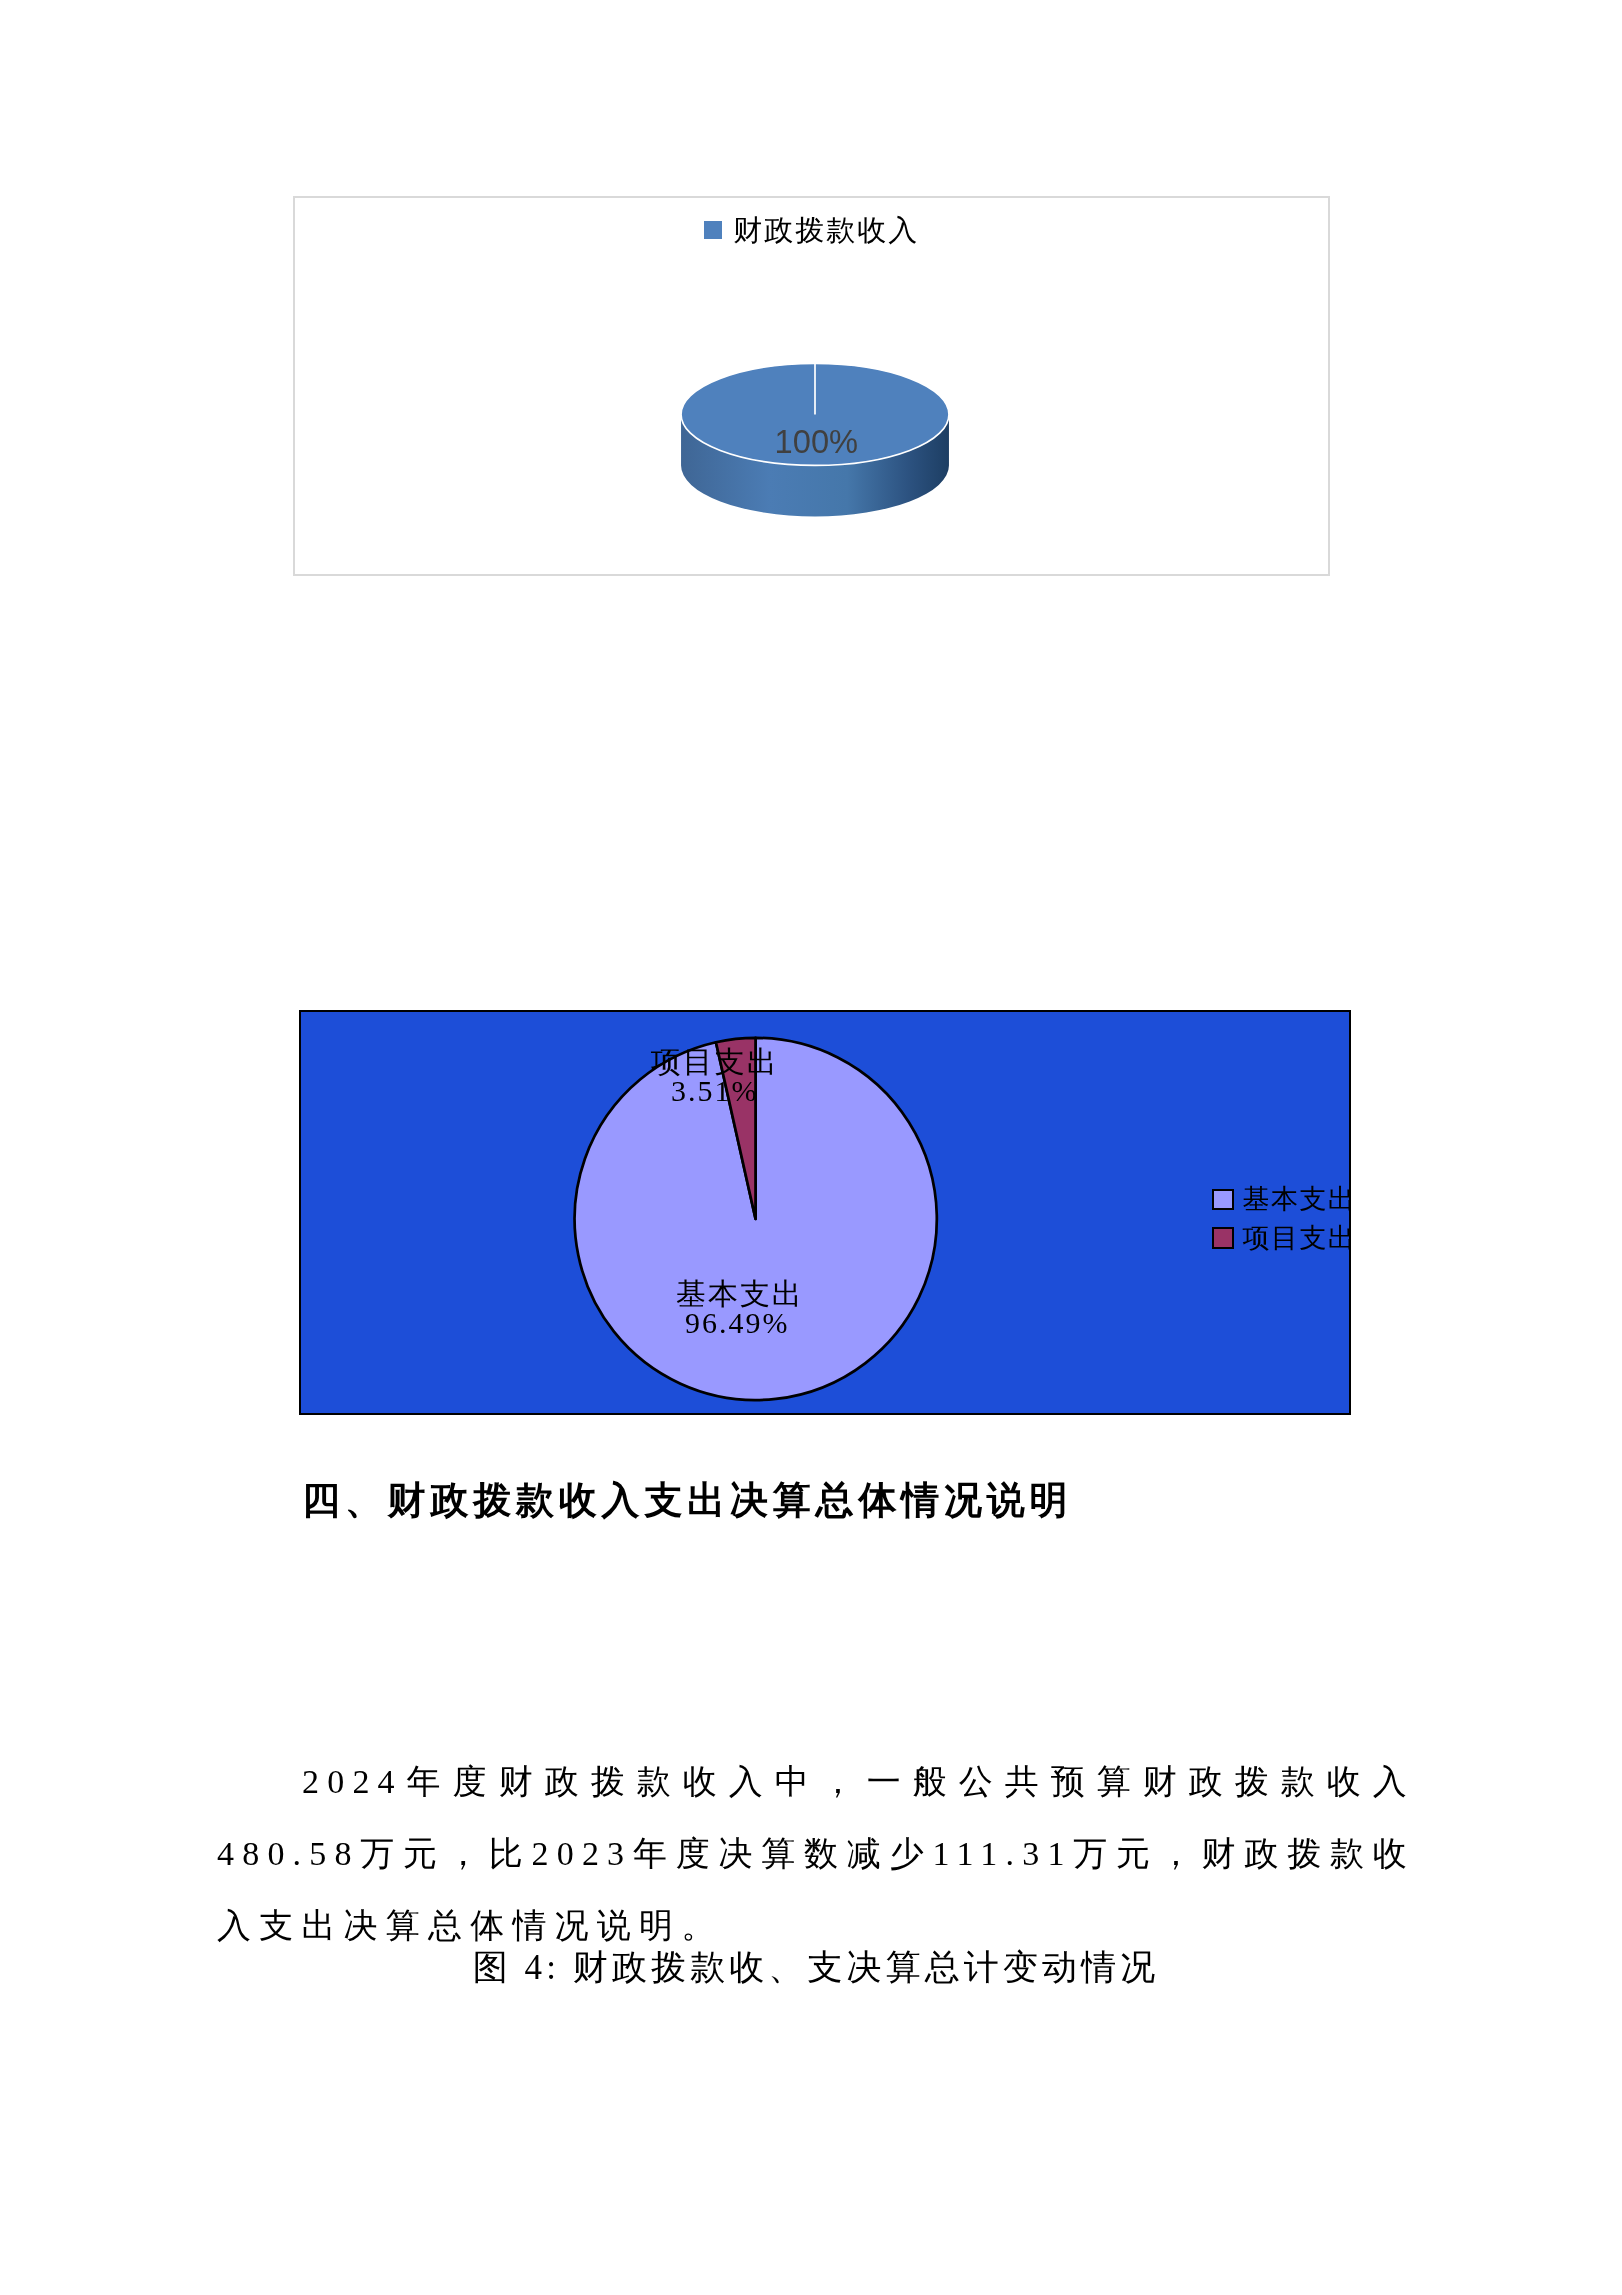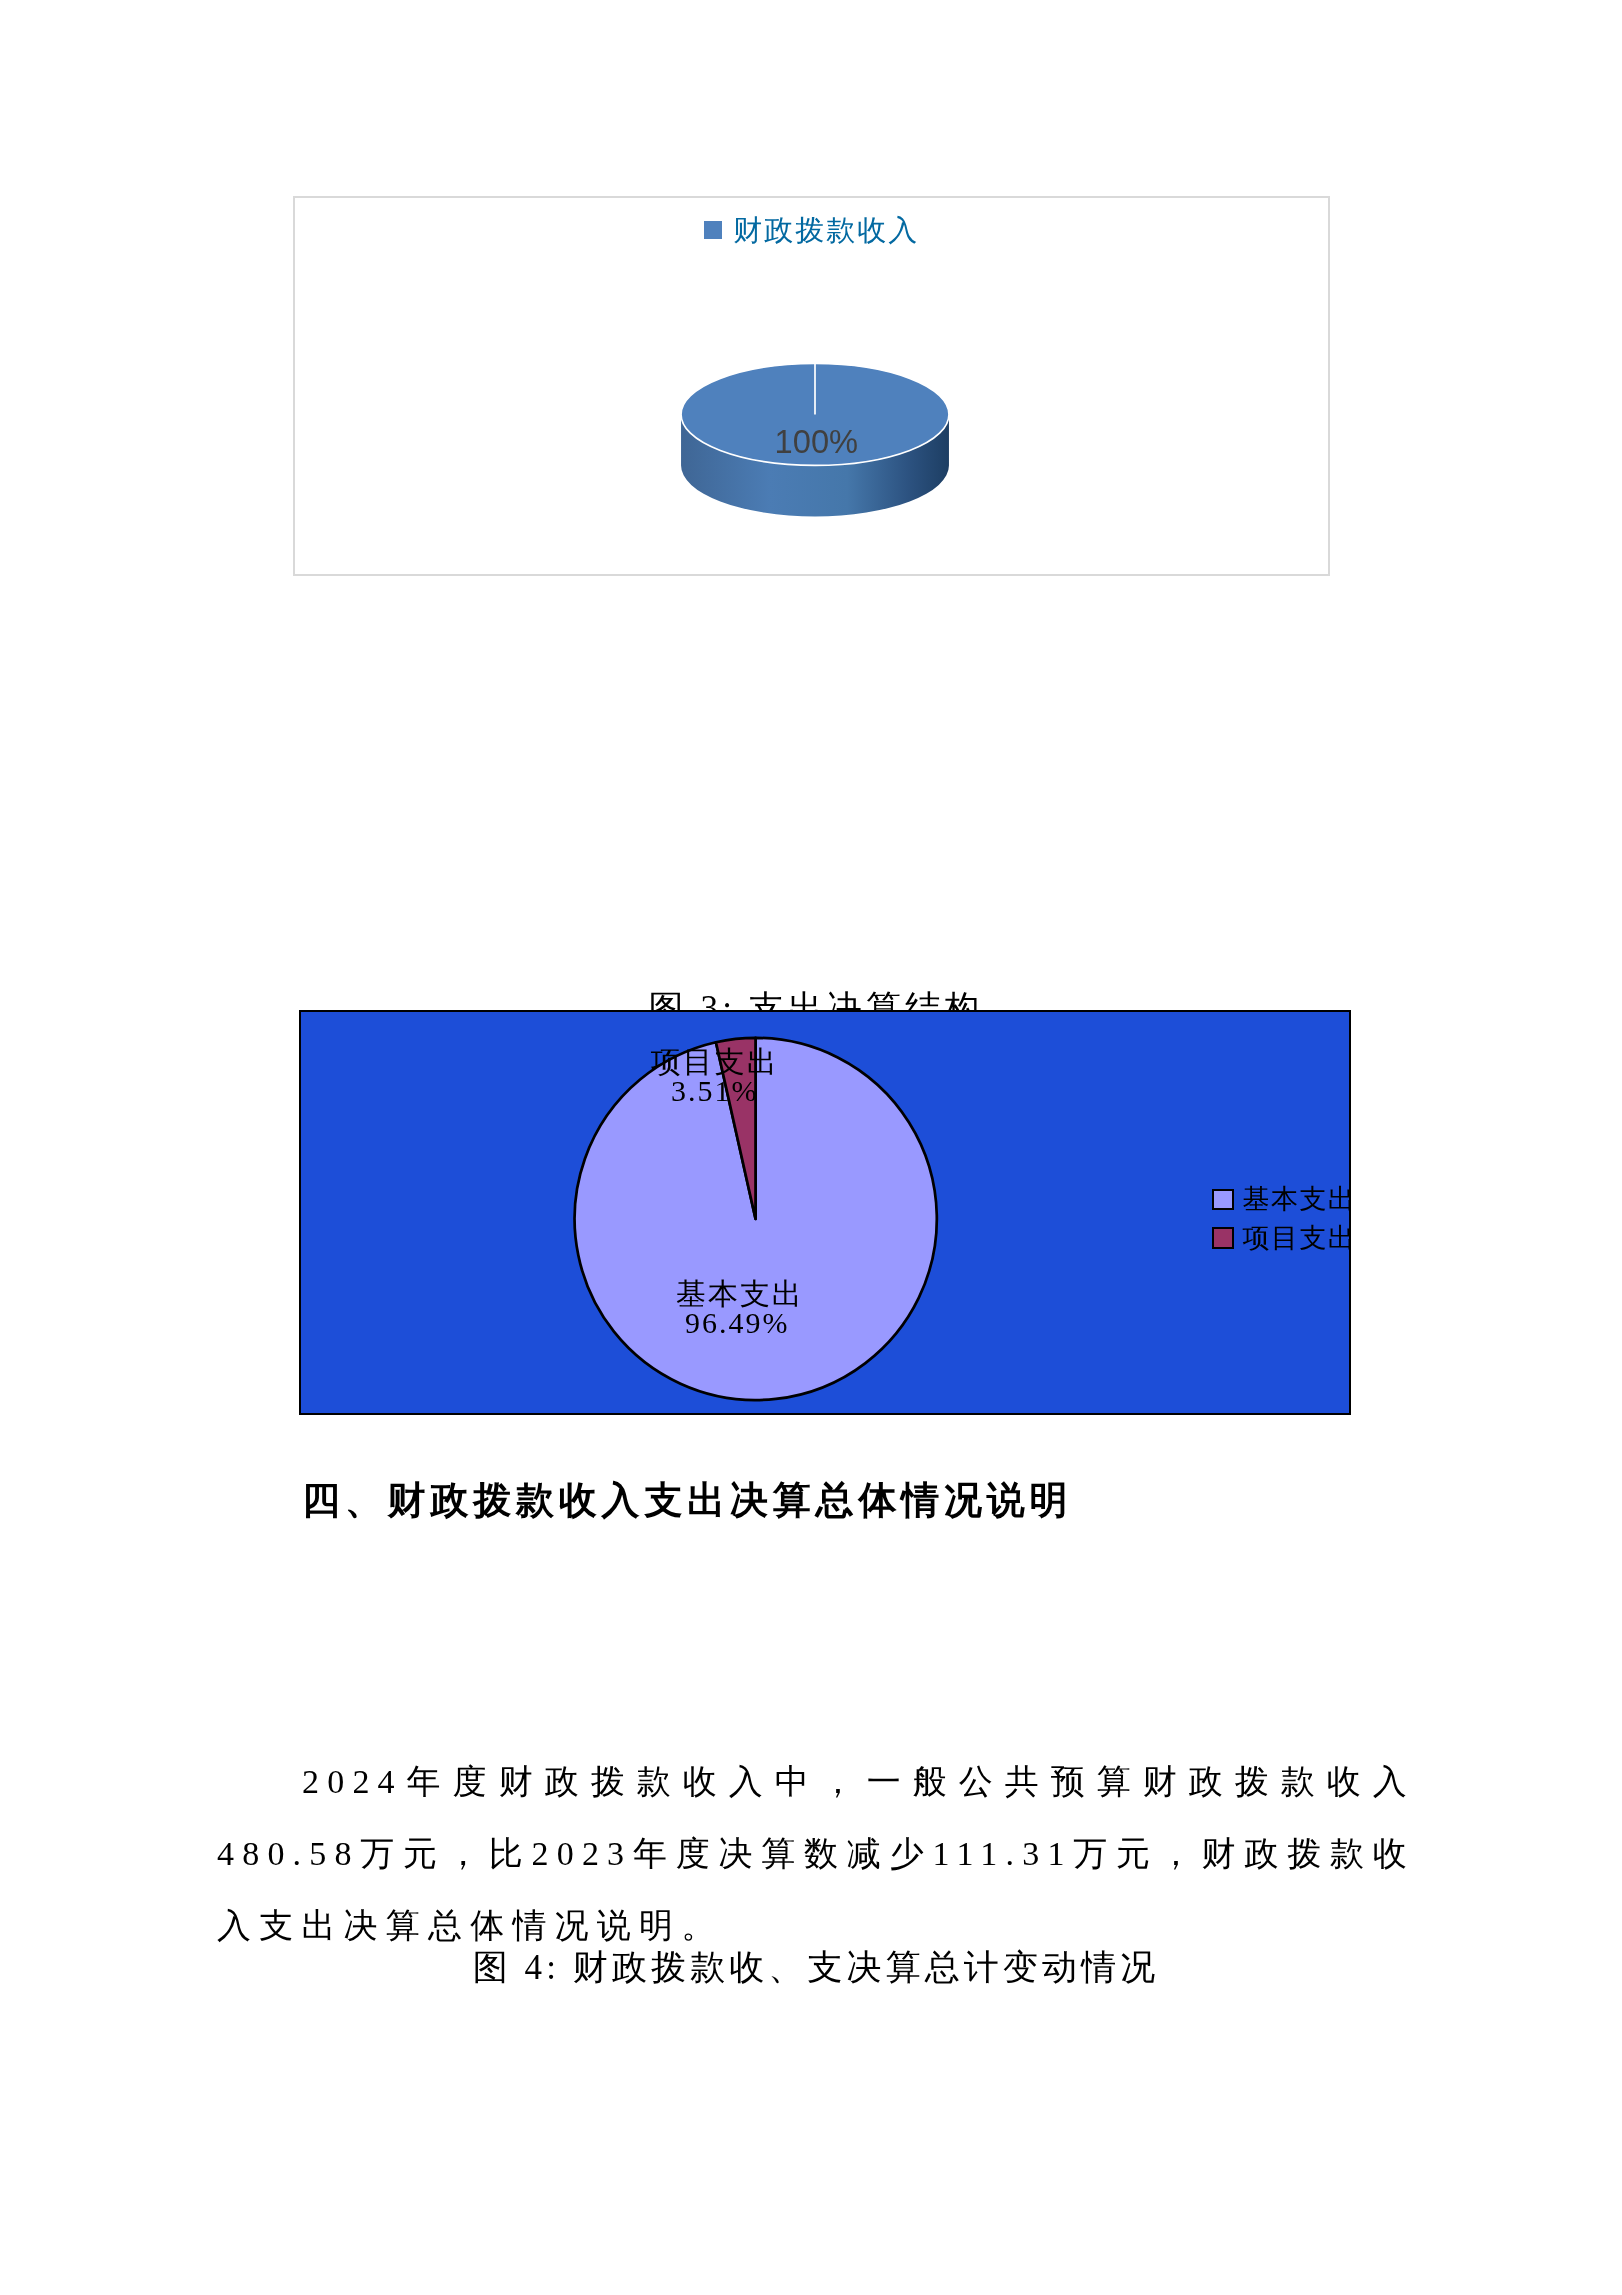--- a/index.html
+++ b/index.html
@@ -19,21 +19,21 @@
     background:#fff;
   }
   .fig2-legend {
     position:absolute; left:0; top:17.7px; width:100%;
     display:flex; justify-content:center; align-items:center; gap:11px;
   }
   .fig2-legend .swatch {
     width:18.4px; height:18.4px; flex:0 0 auto;
   }
   .fig2-legend .label {
-    font-size:29px; color:#0369a1; letter-spacing:2px; line-height:1;
+    font-size:29px; color:#000000; letter-spacing:2px; line-height:1;
   }
   .pie3d-svg { position:absolute; left:377px; top:162px; }
   .pie3d-label {
     font-family:"Liberation Sans","DejaVu Sans",sans-serif;
     font-size:48px; fill:#404040;
   }
   
   .heading {
     position:absolute; left:217px; width:1198px;
     padding-left:85px; box-sizing:border-box;
@@ -98,21 +98,20 @@
         </linearGradient>
       </defs>
       <path d="M13 80 L13 155 A197 75 0 0 0 407 155 L407 80 A197 75 0 0 1 13 80 Z" fill="url(#cylSide)"></path>
       <ellipse cx="210" cy="80" rx="197" ry="75" fill="#4f81bd" stroke="#ffffff" stroke-width="2.5"></ellipse>
       <line x1="210" y1="5" x2="210" y2="80" stroke="#ffffff" stroke-width="2.5"></line>
       <text class="pie3d-label" x="212" y="120" text-anchor="middle" dominant-baseline="central">100%</text>
     </svg>
   </div>
 
 
-  <div class="caption" style="top:987px;">图 3: 支出决算结构</div>
 
   <div class="fig3-box">
     <svg class="pie2d-svg" width="1048" height="401" viewBox="0 0 1538 589">
 
       <path d="M667 304 L667 38 A266 266 0 1 1 608.8 44.5 Z" fill="#9999ff" stroke="#000" stroke-width="4" stroke-linejoin="round"></path>
 
       <path d="M667 304 L667 38 A266 266 0 0 0 608.8 44.5 Z" fill="#993366" stroke="#000" stroke-width="4" stroke-linejoin="round"></path>
       <text class="pie2d-label" x="607" y="73" text-anchor="middle" dominant-baseline="central">项目支出</text>
       <text class="pie2d-label" x="607" y="115" text-anchor="middle" dominant-baseline="central">3.51%</text>
       <text class="pie2d-label" x="644" y="414" text-anchor="middle" dominant-baseline="central">基本支出</text>

